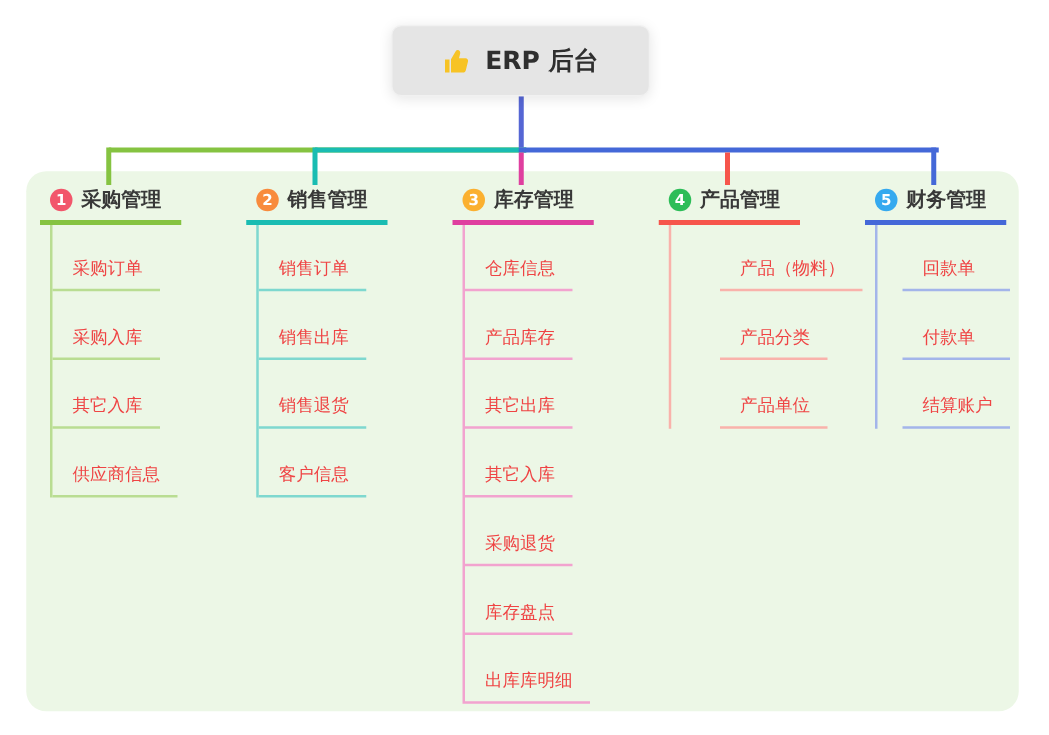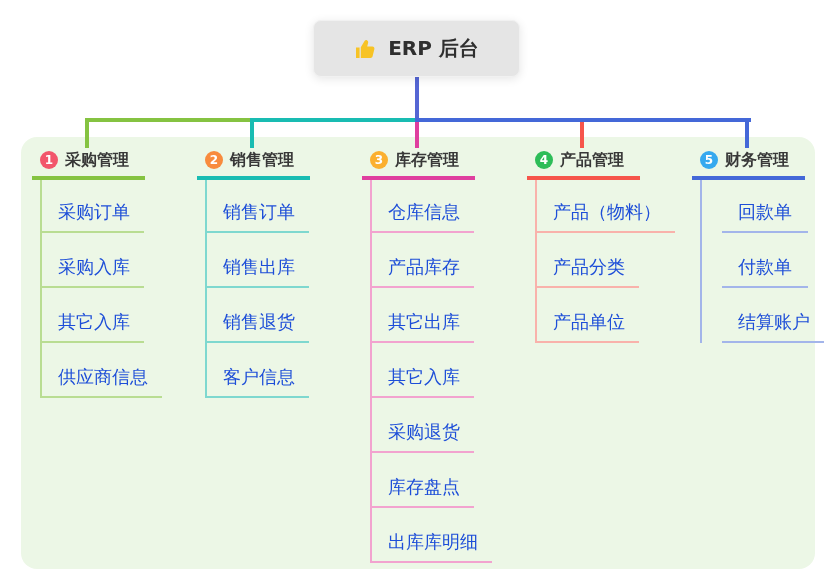--- a/index.html
+++ b/index.html
@@ -39,21 +39,21 @@
   }
   .badge {
     width: 18px; height: 18px; border-radius: 50%; flex: 0 0 18px;
     color: #ffffff; font-size: 12px; font-weight: bold;
     display: flex; align-items: center; justify-content: center; line-height: 1;
   }
   .items { margin-left: 8px; border-left: 2px solid #ccc; width: max-content; }
   .item {
     height: 55px; display: flex; align-items: flex-end;
     padding: 0 14px 7px 16px; border-bottom: 2px solid #ccc;
-    font-size: 18px; color: #1d4ed8; white-space: nowrap;
+    font-size: 14px; color: #ef4444; white-space: nowrap;
     width: max-content; min-width: 86px;
   }
   .item:first-child { height: 53px; }
 </style>
 </head>
 <body>
 
 <div id="stage">
 
   <div class="panel"></div>
@@ -116,21 +116,21 @@
           <div class="item" style="border-bottom-color: rgb(242, 163, 207);">采购退货</div>
           <div class="item" style="border-bottom-color: rgb(242, 163, 207);">库存盘点</div>
           <div class="item" style="border-bottom-color: rgb(242, 163, 207);">出库库明细</div>
         </div>
       </div>
       <div class="branch" style="left: 527px;">
         <div class="branch-title" style="border-bottom-color: rgb(246, 85, 75);">
           <span class="badge" style="background: rgb(45, 189, 88);">4</span>
           <span>产品管理</span>
         </div>
-        <div class="items" style="border-left-color: rgb(249, 178, 171);">
+        <div class="items" style="border-left-color: rgb(249, 178, 171); padding-left: 39px;">
           <div class="item" style="border-bottom-color: rgb(249, 178, 171);">产品（物料）</div>
           <div class="item" style="border-bottom-color: rgb(249, 178, 171);">产品分类</div>
           <div class="item" style="border-bottom-color: rgb(249, 178, 171);">产品单位</div>
         </div>
       </div>
       <div class="branch" style="left: 692px;">
         <div class="branch-title" style="border-bottom-color: rgb(68, 104, 216);">
           <span class="badge" style="background: rgb(53, 169, 239);">5</span>
           <span>财务管理</span>
         </div>

